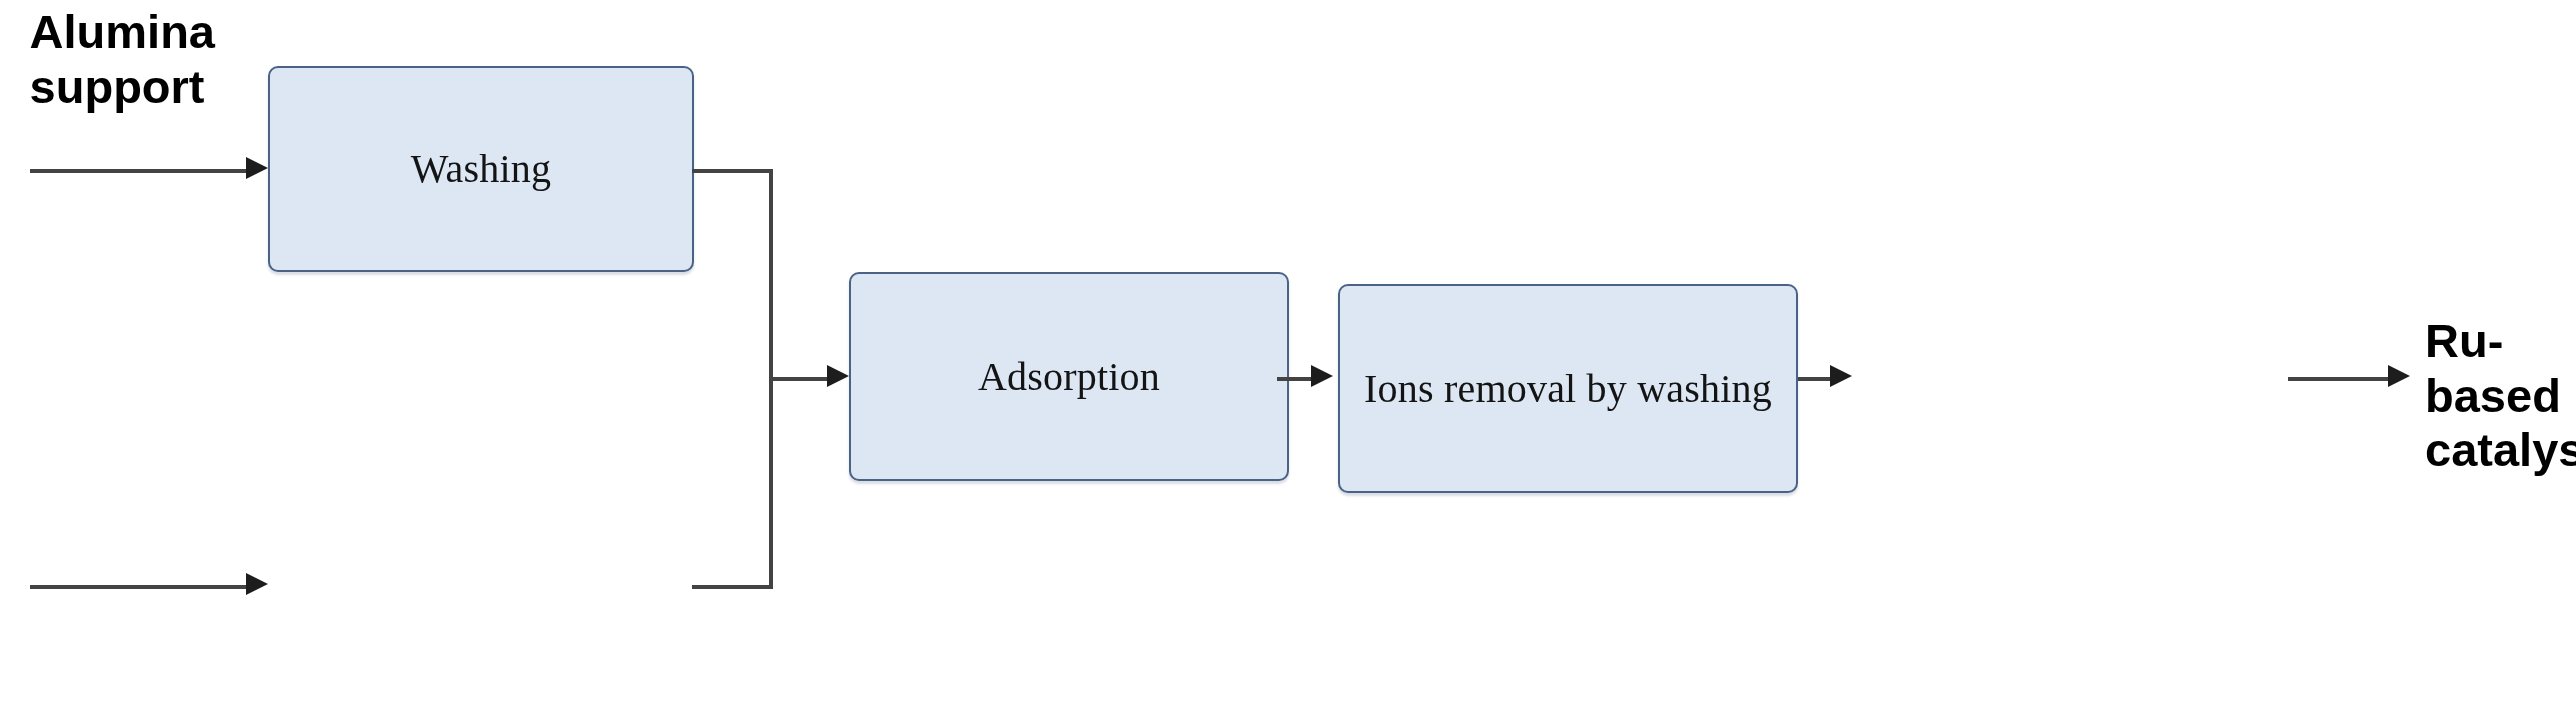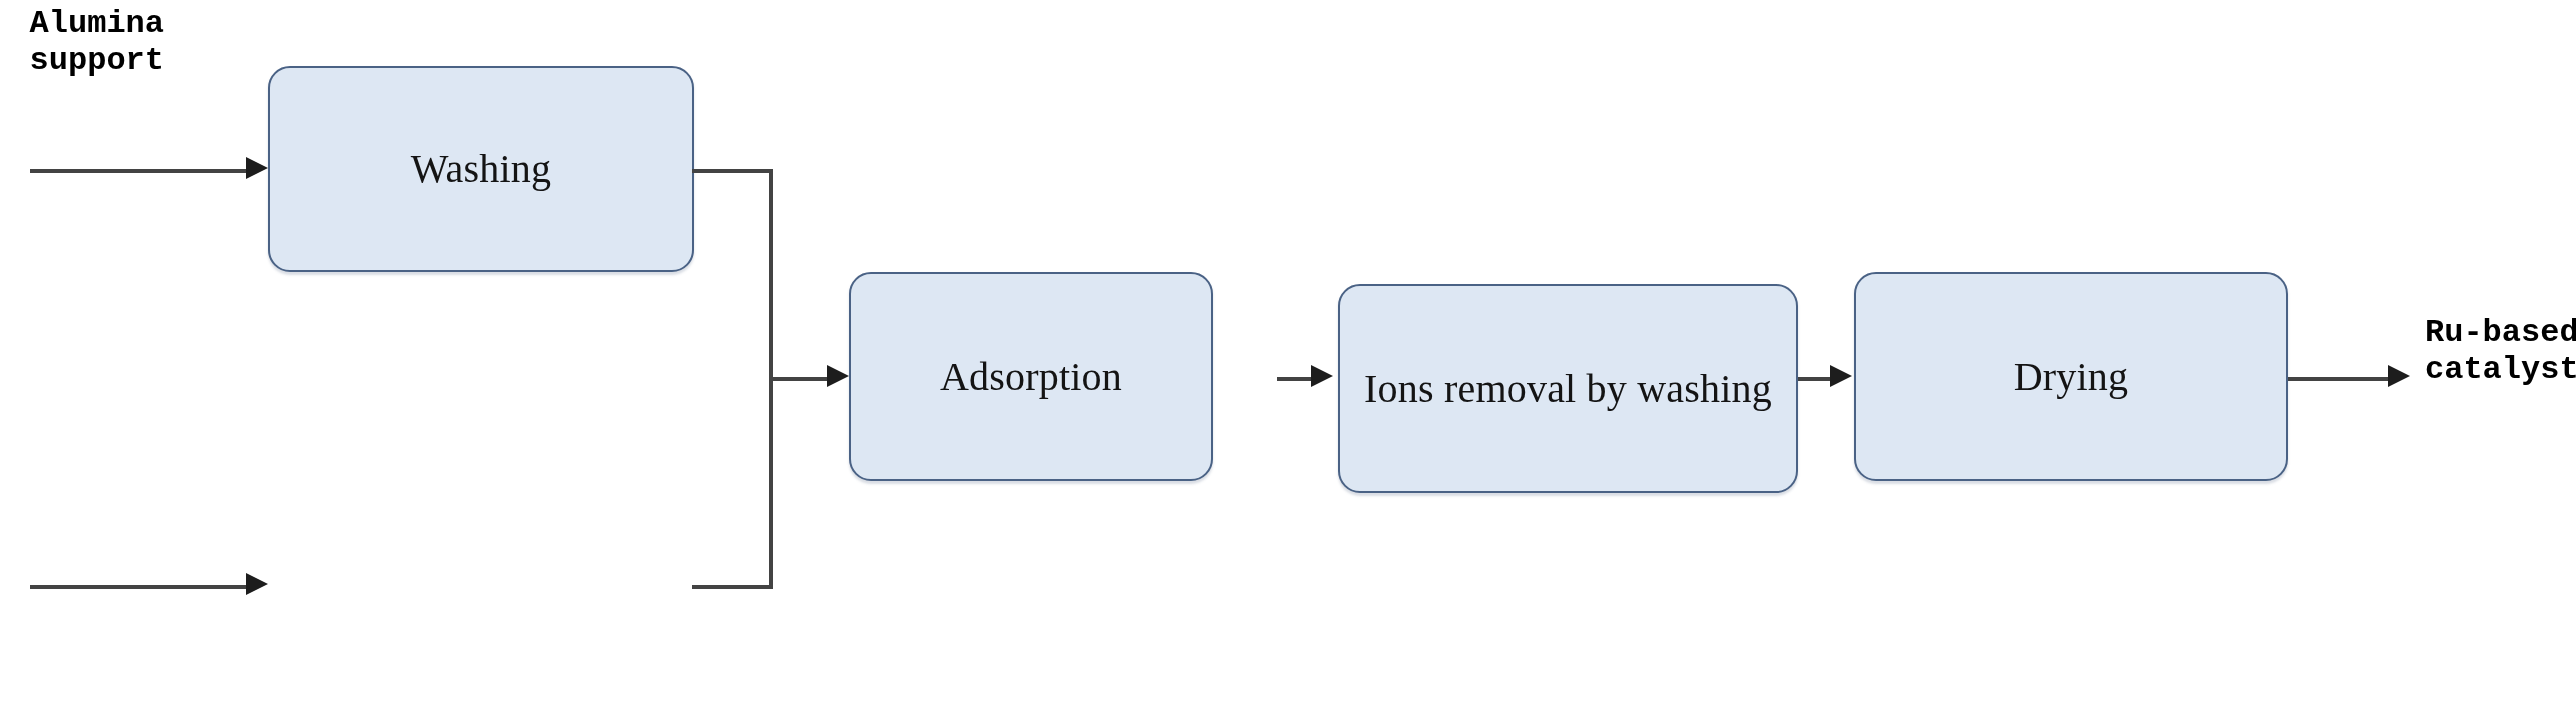--- a/index.html
+++ b/index.html
@@ -15,42 +15,42 @@
     overflow: hidden;
     font-family: "Liberation Serif", "DejaVu Serif", serif;
   }
 
   
   .node {
     position: absolute;
     box-sizing: border-box;
     background: #dde7f3;
     border: 2.5px solid #4a6285;
-    border-radius: 22px;
+    border-radius: 10px;
     display: flex;
     align-items: center;
     justify-content: center;
     text-align: center;
     color: #141414;
     font-family: "Liberation Serif", "DejaVu Serif", serif;
     font-weight: 400;
     font-size: 40px;
     line-height: 1.25;
     letter-spacing: 0.2px;
     box-shadow: 0 2.5px 2.5px rgba(80,100,130,0.22);
   }
   .node span { display: block; padding: 0 11.8px; }
 
   
   .io-label {
     position: absolute;
     color: #000000;
-    font-family: Liberation Mono, monospace;
+    font-family: Liberation Sans, sans-serif;
     font-weight: 700;
-    font-size: 32px;
+    font-size: 47px;
     line-height: 1.16;
     white-space: pre-line;
   }
 
   
   .hline {
     position: absolute;
     height: 0;
     border-top: 4.2px solid #434343;
   }
@@ -90,37 +90,34 @@
 
   <div class="hline" style="left:692px; top:169px; width:81px;"></div>
 
   <div class="hline" style="left:692px; top:585px; width:81px;"></div>
 
   <div class="vline" style="left:769px; top:169px; height:420px;"></div>
 
   <div class="hline" style="left:769px; top:377px; width:61px;"></div>
   <div class="arrowhead" style="left:827px; top:365px;"></div>
 
-  <div class="node" style="left:849px; top:272px; width:364px; height:209px;">
+  <div class="node" style="left:849px; top:272px; width:440px; height:209px;">
     <span>Adsorption</span>
   </div>
 
   <div class="hline" style="left:1277px; top:377px; width:37px;"></div>
   <div class="arrowhead" style="left:1311px; top:365px;"></div>
 
   <div class="node" style="left:1338px; top:284px; width:460px; height:209px;">
     <span>Ions removal by washing</span>
   </div>
 
   <div class="hline" style="left:1798px; top:377px; width:35px;"></div>
   <div class="arrowhead" style="left:1830px; top:365px;"></div>
 
-  <div class="node" style="left:1854px; top:272px; width:434px; height:209px;">
-    <span>Drying</span>
-  </div>
 
   <div class="hline" style="left:2288px; top:377px; width:103px;"></div>
   <div class="arrowhead" style="left:2388px; top:365px;"></div>
 
   <div class="io-label" style="left:2425px; top:314px; width:160px;">Ru-based
 catalyst</div>
 
 </div>
 
 

